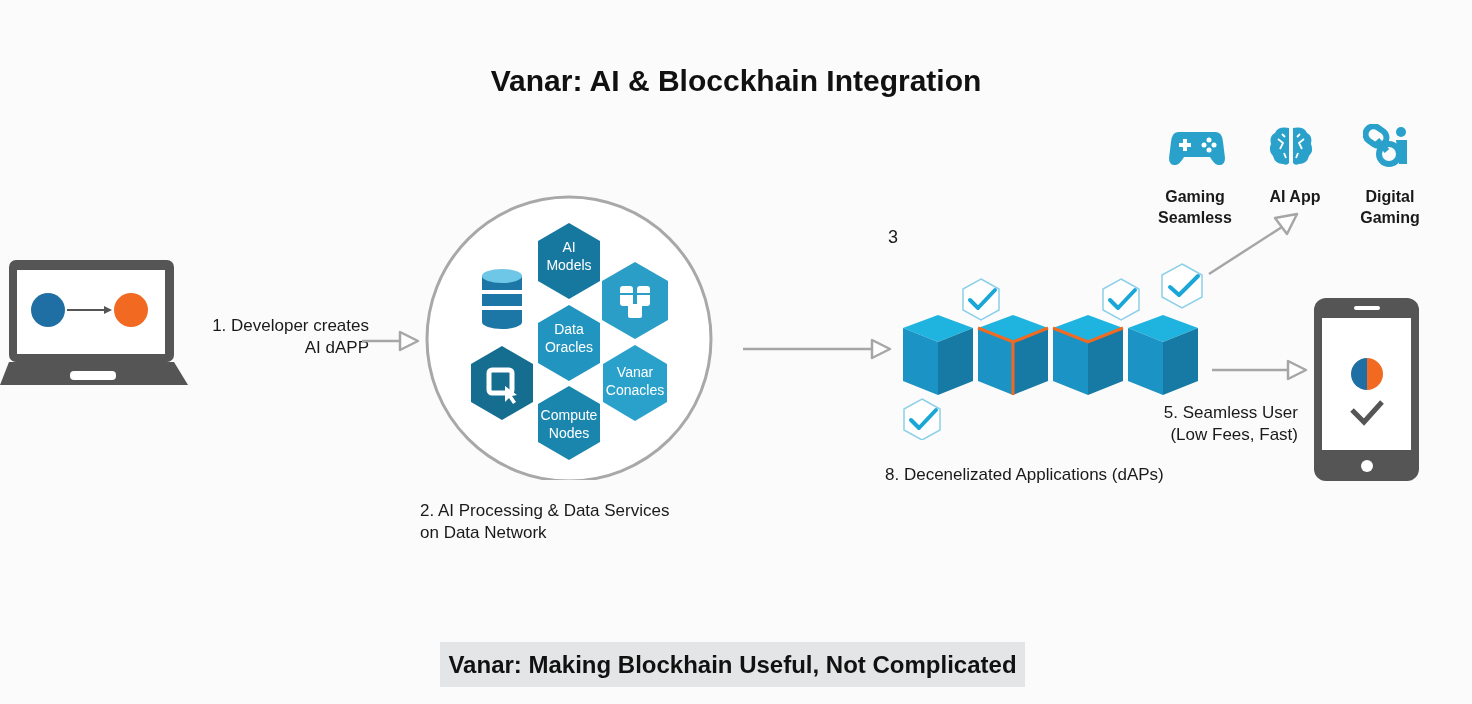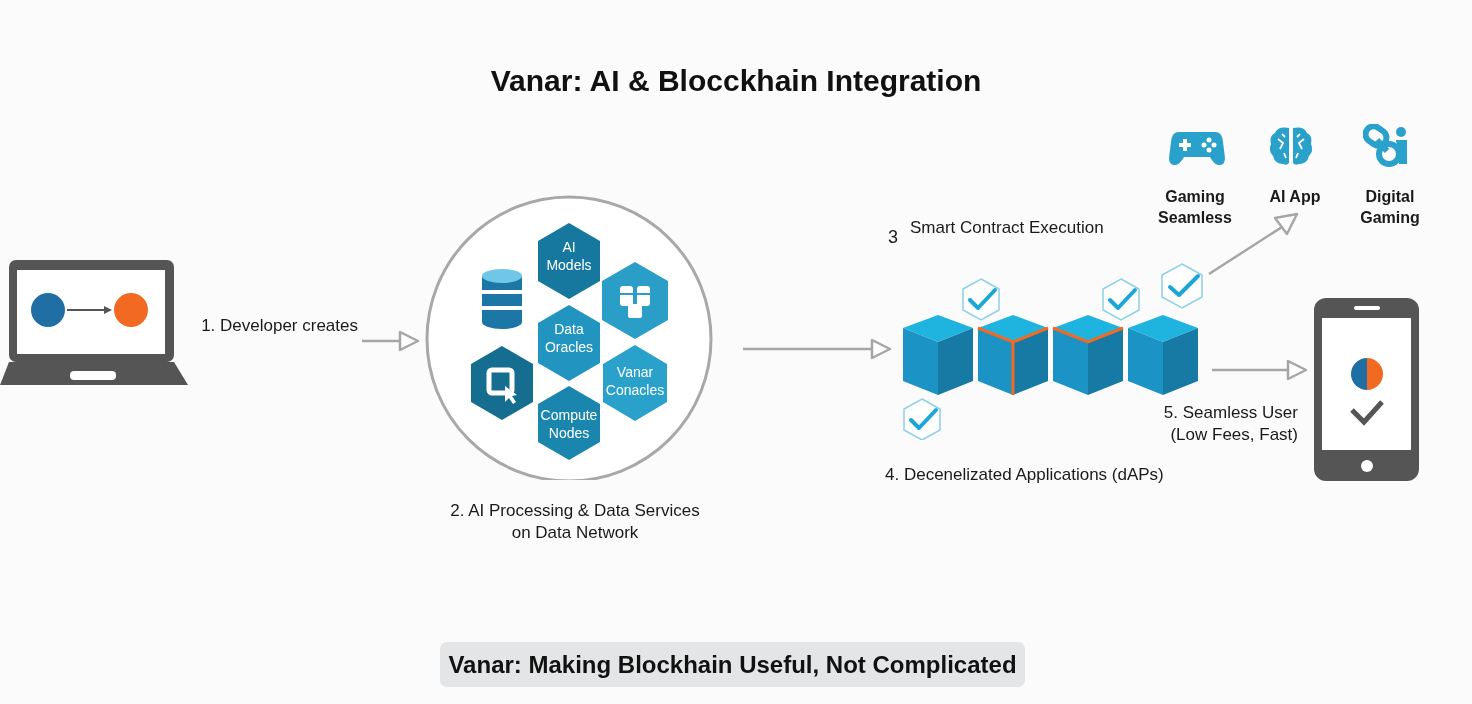--- a/index.html
+++ b/index.html
@@ -9,48 +9,49 @@
     font-family: "Liberation Sans", "DejaVu Sans", sans-serif;
     color: #1a1a1a;
     position: relative;
   }
   .abs { position: absolute; }
   .title {
     left: 0; width: 1472px; top: 28px; text-align: center;
     font-size: 30px; font-weight: bold; color: #111; margin-top: 36px;
   }
   .label { font-size: 17px; color: #1a1a1a; line-height: 22px; }
-  .center { text-align: center; }
+  .center { text-align: left; }
   .right { text-align: right; }
   .footer {
     left: 440px; top: 642px; width: 585px; height: 45px;
     background: #e3e5e6; text-align: center; line-height: 45px;
-    font-size: 24px; font-weight: bold; color: #111; border-radius: 7px;
+    font-size: 24px; font-weight: bold; color: #111;
   }
   svg text { font-family: "Liberation Sans", "DejaVu Sans", sans-serif; }
   .icon-label { font-size: 16px; text-align: center; line-height: 21px; font-weight: bold; }
 </style>
 </head>
 <body>
 
 <div class="abs title">Vanar: AI &amp; Blocckhain Integration</div>
 
 <svg class="abs" style="left:0;top:258px" width="190" height="130">
   <rect x="9" y="2" width="165" height="102" rx="7" fill="#555"></rect>
   <rect x="17" y="12" width="148" height="84" fill="#fff"></rect>
   <path d="M9 104 L174 104 L188 127 L0 127 Z" fill="#555"></path>
   <rect x="70" y="113" width="46" height="9" rx="4" fill="#fff"></rect>
   <circle cx="48" cy="52" r="17" fill="#1f6fa5"></circle>
   <line x1="67" y1="52" x2="108" y2="52" stroke="#555" stroke-width="2"></line>
   <path d="M104 48 L112 52 L104 56 Z" fill="#555"></path>
   <circle cx="131" cy="52" r="17" fill="#f26a21"></circle>
 </svg>
 
-<div class="abs label right" style="left:160px;top:315px;width:198px">
+<div class="abs label right" style="left:171px;top:315px;width:198px">
   <div>1. Developer creates</div>
+  <div>AI dAPP</div>
 </div>
 
 <svg class="abs" style="left:360px;top:328px" width="62" height="26">
   <line x1="2" y1="13" x2="40" y2="13" stroke="#a6a6a6" stroke-width="2.5"></line>
   <path d="M40 4 L58 13 L40 22 Z" fill="#fff" stroke="#a6a6a6" stroke-width="2.5" stroke-linejoin="round"></path>
 </svg>
 
 <svg class="abs" style="left:420px;top:190px" width="300" height="290">
   <circle cx="149" cy="149" r="142" fill="#fff" stroke="#a8a8a8" stroke-width="3"></circle>
 
@@ -111,21 +112,20 @@
   <div>on Data Network</div>
 </div>
 
 <svg class="abs" style="left:740px;top:336px" width="155" height="26">
   <line x1="3" y1="13" x2="132" y2="13" stroke="#a6a6a6" stroke-width="2.5"></line>
   <path d="M132 4 L150 13 L132 22 Z" fill="#fff" stroke="#a6a6a6" stroke-width="2.5" stroke-linejoin="round"></path>
 </svg>
 
 <div class="abs label" style="left:888px;top:226px;font-size:18px">3</div>
 <div class="abs label" style="left:910px;top:217px">
-  <div>Smart Contract Execution</div>
 </div>
 
 <svg class="abs" style="left:890px;top:270px" width="320" height="170">
   <defs>
     <g id="cube">
       <polygon points="0,13 35,0 70,13 35,27" fill="#1fb4e0"></polygon>
       <polygon points="0,13 35,27 35,80 0,66" fill="#1b93c4"></polygon>
       <polygon points="70,13 35,27 35,80 70,66" fill="#167aa4"></polygon>
     </g>
     <g id="check-hex">
@@ -217,15 +217,15 @@
   <path d="M55 62 A16 16 0 0 0 55 94 Z" fill="#1f6fa5"></path>
   <path d="M55 62 A16 16 0 0 1 55 94 Z" fill="#f26a21"></path>
   <path d="M40 114 L52 126 L70 106" fill="none" stroke="#555" stroke-width="5"></path>
 </svg>
 
 <div class="abs label right" style="left:1100px;top:402px;width:198px">
   <div>5. Seamless User</div>
   <div>(Low Fees, Fast)</div>
 </div>
 
-<div class="abs label" style="left:885px;top:464px">4. Decenelizated Applications (dAPs)</div>
+<div class="abs label" style="left:885px;top:464px">8. Decenelizated Applications (dAPs)</div>
 
 <div class="abs footer">Vanar: Making Blockhain Useful, Not Complicated</div>
 
 </body></html>

